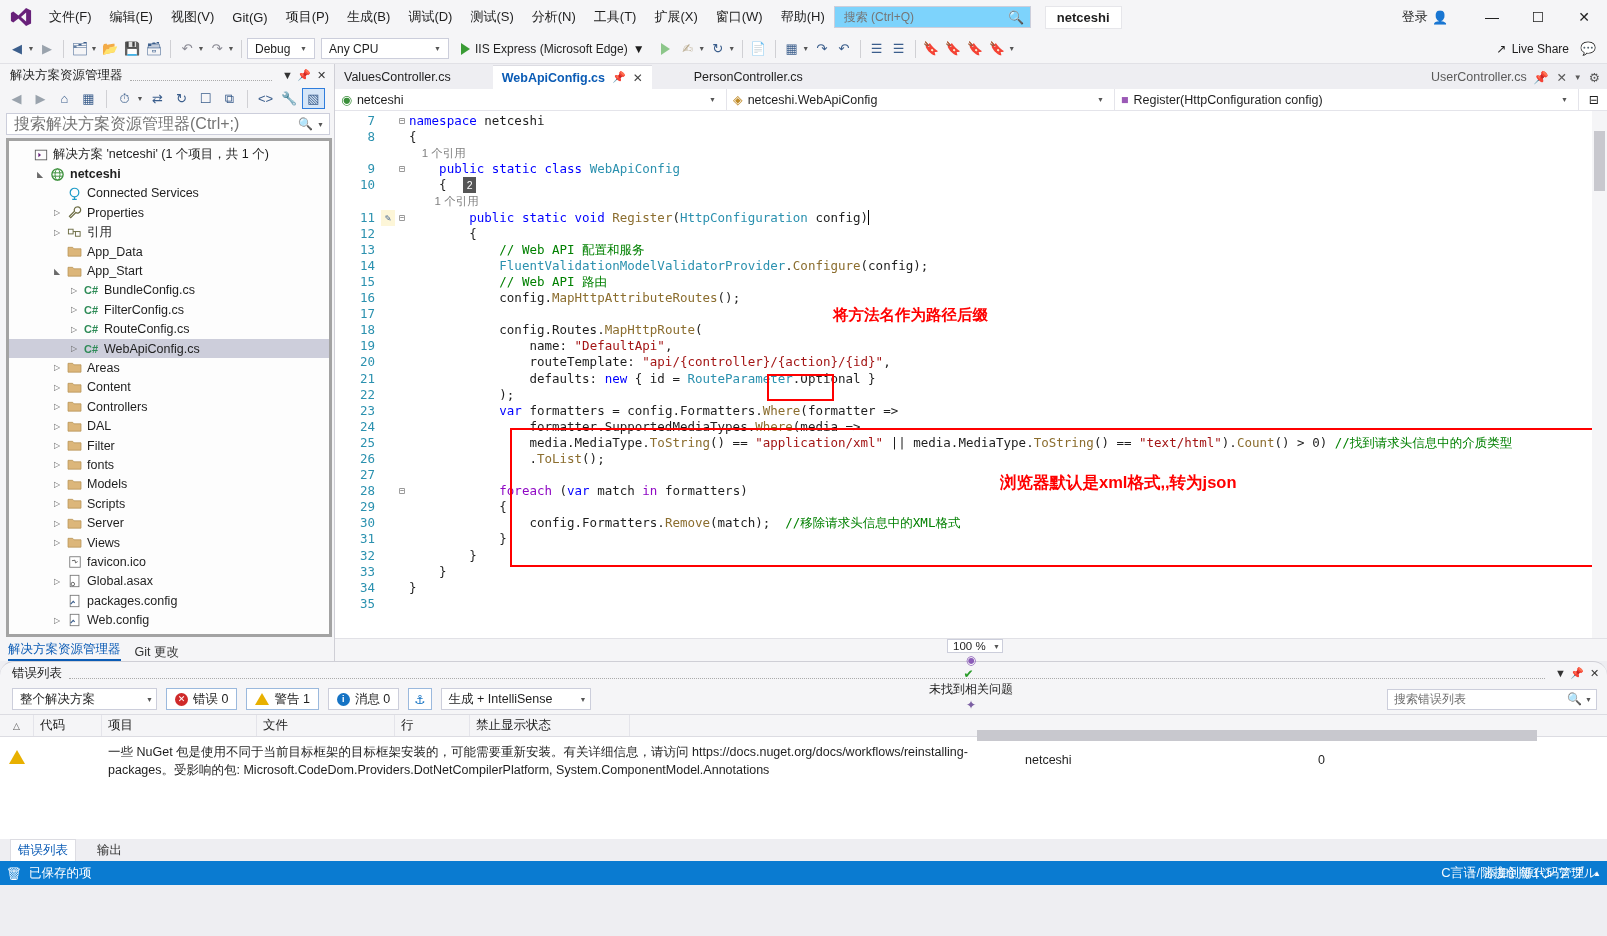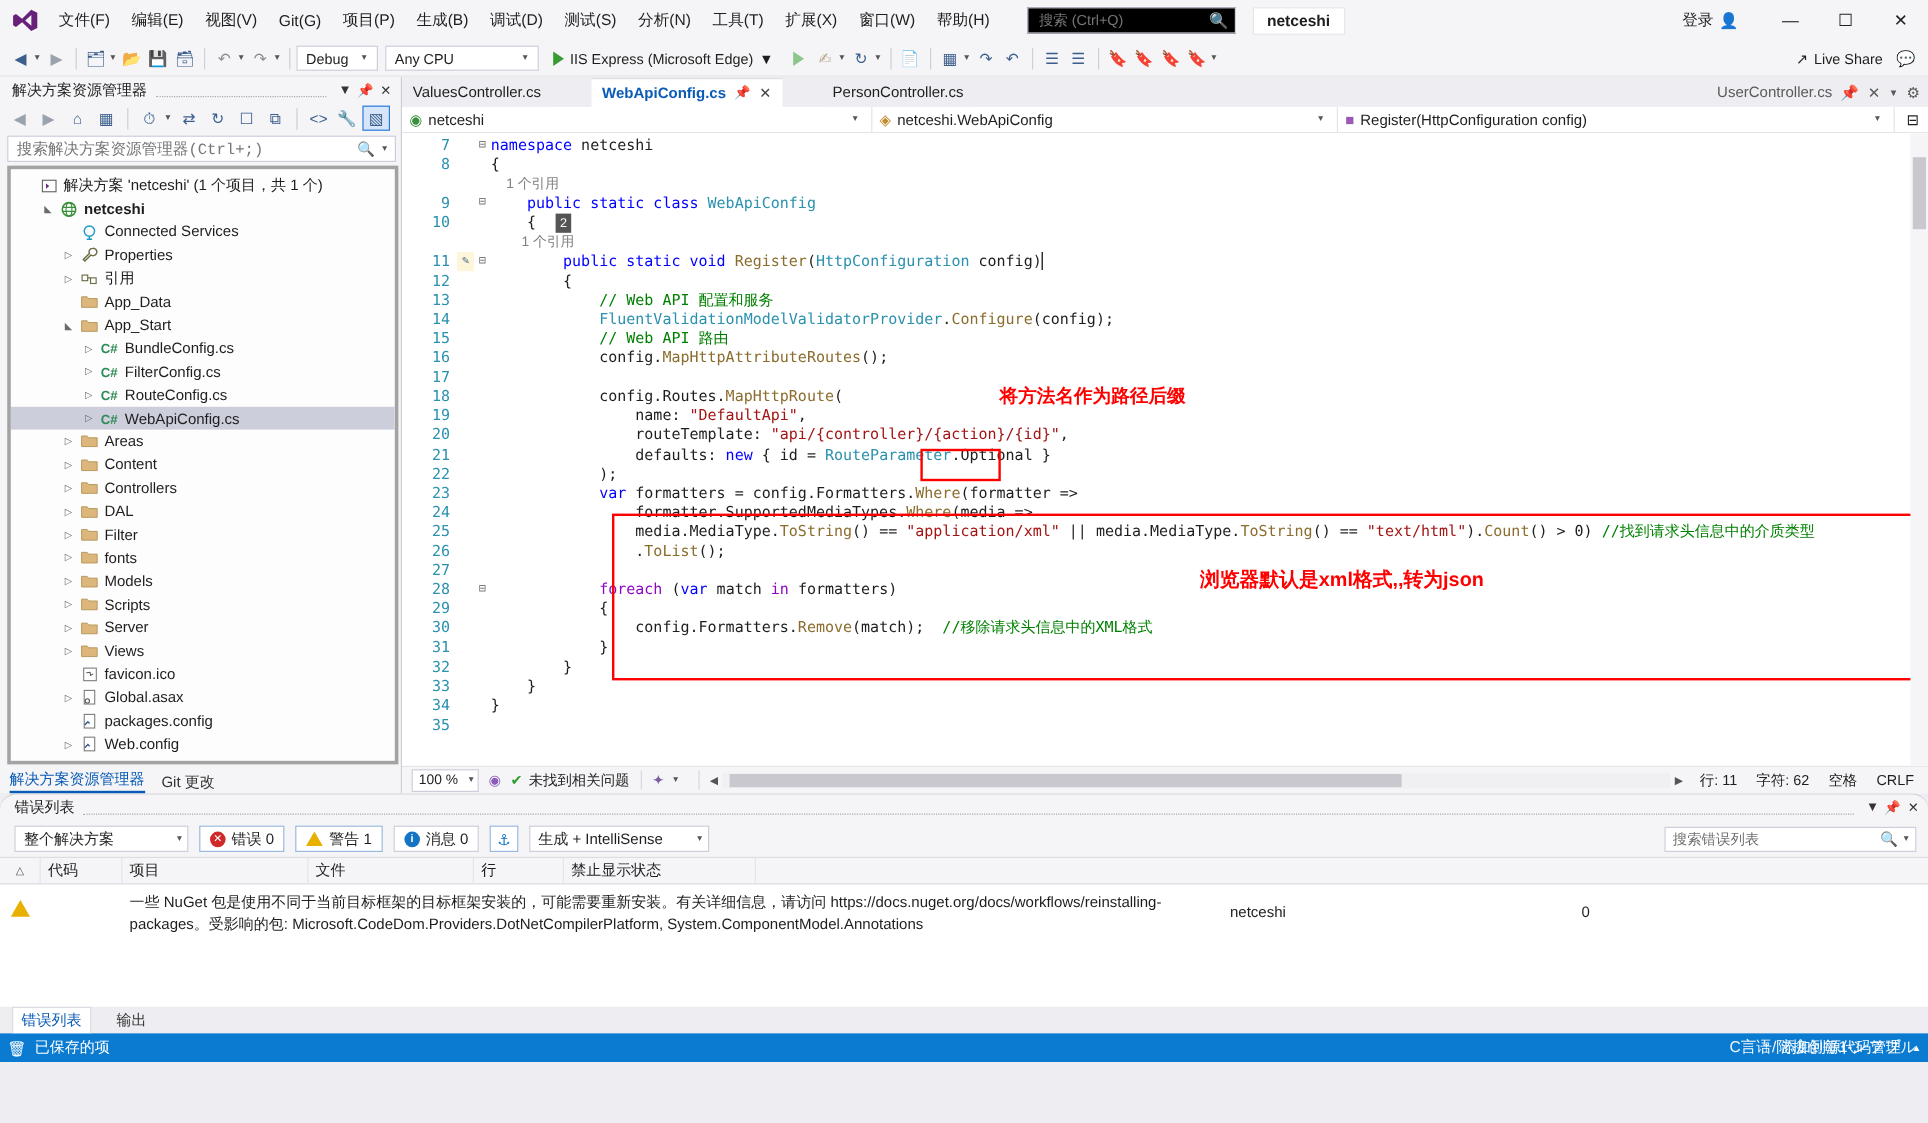--- a/index.html
+++ b/index.html
@@ -12,21 +12,21 @@
   }
   .app { position:relative; width:1607px; height:936px; background:#eeeef2; }
 
   
   .titlebar { display:flex; align-items:center; height:34px; background:#f5f5f7; border-bottom:0px; padding-left:4px;}
   .vs-logo { width:26px; height:26px; display:flex; align-items:center; justify-content:center; margin:0 6px 0 4px;}
   .vs-logo svg { display:block; }
   .menu { display:flex; align-items:center; }
   .menu-item { padding:4px 9px; font-size:13px; color:#1e1e1e; white-space:nowrap; cursor:default; }
   .searchbox {
-    margin-left:22px; width:174px; height:22px; background:#000000; border:1px solid #cccedb;
+    width:197px; height:22px; background:#7dd3fc; border:1px solid #cccedb;
     display:flex; align-items:center; padding:0 4px 0 7px; position:relative;
   }
   .searchbox input { border:0; outline:0; width:100%; font-size:12px; color:#6d6d6d; background:transparent;
     font-family:"Liberation Sans", sans-serif;}
   .search-ico { position:absolute; right:5px; top:3px; color:#5a5a5a; font-size:13px;}
   .proj-chip { margin-left:14px; background:#fff; border:1px solid #e6e6ea; padding:3px 11px; font-weight:bold; font-size:13px;}
   .tb-right { margin-left:auto; display:flex; align-items:center; }
   .signin { display:flex; align-items:center; gap:5px; font-size:13px; padding:3px 8px; margin-right:12px;}
   .wbtn { width:46px; height:32px; display:flex; align-items:center; justify-content:center; font-size:14px; color:#222;}
 
@@ -51,22 +51,22 @@
   .se { width:335px; background:#f5f5f7; display:flex; flex-direction:column; border-right:1px solid #cfcfd6;}
   .se-head { display:flex; align-items:center; height:22px; padding:0 4px 0 10px; font-size:12.5px;}
   .se-title { white-space:nowrap; }
   .se-dots { flex:1; margin:0 7px; border-bottom:1px dotted #aaa; height:11px; }
   .se-hbtn { width:17px; text-align:center; font-size:11px; color:#333; }
   .se-tools { display:flex; align-items:center; height:25px; padding-left:5px; gap:1px; }
   .se-tb { width:23px; height:21px; display:flex; align-items:center; justify-content:center; font-size:13px; color:#3b5e8c;}
   .se-tb.sel { border:1px solid #2f7ddc; background:#d6e6f8;}
   .se-search { height:22px; margin:2px 4px 3px 6px; background:#fff; border:1px solid #cccedb;
                display:flex; align-items:center; padding:0 5px; }
-  .se-search input { border:0; outline:0; width:100%; font-size:13px; color:#6f6f6f; background:transparent;
-                     font-family:Liberation Mono, monospace;}
+  .se-search input { border:0; outline:0; width:100%; font-size:16px; color:#6f6f6f; background:transparent;
+                     font-family:Liberation Sans, sans-serif;}
   .se-tree { flex:1; background:#fdfdfd; border:3px solid #a3a3a3; margin:0 2px 2px 6px; overflow:hidden; padding-top:4px;}
   .tr { display:flex; align-items:center; height:19.4px; font-size:12.5px; white-space:nowrap; }
   .tr.sel { background:#cdcedb; }
   .tw { width:16px; display:flex; align-items:center; justify-content:center; color:#6a6a6a; font-size:8px;}
   .ti { width:19px; display:flex; align-items:center; justify-content:center; }
   .tl { padding-left:3px; }
   .bold { font-weight:bold; }
   .se-tabs { display:flex; align-items:flex-end; height:22px; padding-left:8px; gap:14px; font-size:12.5px; }
   .se-tabs .a { color:#0a5bb5; border-bottom:2px solid #0a5bb5; padding-bottom:1px;}
   .se-tabs .b { color:#333; }
@@ -92,21 +92,21 @@
   .gut { width:46px; text-align:right; padding-right:6px; color:#2b91af; font-size:12.5px; flex:none;}
   .glyph { width:14px; flex:none; text-align:center; color:#6a6a6a; font-size:9px;}
   .fold { width:14px; flex:none; text-align:center; color:#7b7b7b; font-size:10px; }
   .ctxt { flex:1; }
   .kw { color:#0000ff; } .ty { color:#2b91af; } .str { color:#a31515; }
   .cm { color:#008000; } .mth { color:#8b6d2e; } .ctl { color:#8f08c4; }
   .refhint { color:#808080; font-size:11.5px; font-family:"Liberation Sans",sans-serif; }
   .badge2 { display:inline-block; background:#555; color:#fff; font-size:10.5px; padding:0px 4px; font-family:"Liberation Sans",sans-serif;}
   .annot { position:absolute; color:#ff0000; font-family:"Liberation Sans","DejaVu Sans",sans-serif; font-weight:bold;}
   .rbox { position:absolute; border:2px solid #ff0000; }
-  .ed-status { height:23px; display:flex; align-items:center; background:#f5f5f7; border-top:1px solid #e1e1e6; font-size:12px; gap:0;}
+  .ed-status { height:23px; display:flex; align-items:center; background:#f5f5f7; border-top:1px solid #e1e1e6; font-size:12px; gap:0;flex-direction:column;}
   .zoomsel { width:56px; height:19px; border:1px solid #cccedb; background:#fff; display:flex; align-items:center;
              justify-content:space-between; padding:0 2px 0 5px; margin-left:8px; font-size:11.5px;}
   .st-sep { width:1px; height:16px; background:#d6d6dc; margin:0 9px;}
   .hscroll { flex:1; height:13px; background:#f0f0f2; margin:0 4px; position:relative; }
   .hscroll .thumb { position:absolute; left:6px; top:1px; height:11px; width:560px; background:#c8c8ce;}
   .vscroll { position:absolute; right:0; top:0; bottom:0; width:15px; background:#f5f5f7; }
   .vscroll .vt { position:absolute; left:2px; top:20px; width:11px; height:60px; background:#c8c8ce;}
 
   
   .errpanel { height:200px; background:#f5f5f7; border-top:1px solid #cfcfd6; display:flex; flex-direction:column;border-radius:14px;}
@@ -563,21 +563,21 @@
         </div>
         <div class="nb" style="width:28px; justify-content:center; border-right:0">⊟</div>
       </div>
 
       <div class="codearea">
         <div class="code" id="code-lines"><div class="cline"><span class="gut">7</span><span class="glyph"></span><span class="fold">⊟</span><span class="ctxt"><span class="kw">namespace </span>netceshi</span></div><div class="cline"><span class="gut">8</span><span class="glyph"></span><span class="fold"></span><span class="ctxt">{</span></div><div class="cline"><span class="gut"></span><span class="glyph"></span><span class="fold"></span><span class="ctxt"><span class="refhint">&nbsp;&nbsp;&nbsp;&nbsp;1&nbsp;个引用</span></span></div><div class="cline"><span class="gut">9</span><span class="glyph"></span><span class="fold">⊟</span><span class="ctxt"><span class="kw">    public static class </span><span class="ty">WebApiConfig</span></span></div><div class="cline"><span class="gut">10</span><span class="glyph"></span><span class="fold"></span><span class="ctxt">    {<span class="badge2" style="margin-left:16px;">2</span></span></div><div class="cline"><span class="gut"></span><span class="glyph"></span><span class="fold"></span><span class="ctxt"><span class="refhint">&nbsp;&nbsp;&nbsp;&nbsp;&nbsp;&nbsp;&nbsp;&nbsp;1&nbsp;个引用</span></span></div><div class="cline"><span class="gut">11</span><span class="glyph" style="background: rgb(253, 246, 216);"><span style="color:#3b5e8c;font-size:10px">✎</span></span><span class="fold">⊟</span><span class="ctxt"><span class="kw">        public static void </span><span class="mth">Register</span>(<span class="ty">HttpConfiguration</span> config)<span style="border-left:1px solid #000;">&nbsp;</span></span></div><div class="cline"><span class="gut">12</span><span class="glyph"></span><span class="fold"></span><span class="ctxt">        {</span></div><div class="cline"><span class="gut">13</span><span class="glyph"></span><span class="fold"></span><span class="ctxt"><span class="cm">            // Web API 配置和服务</span></span></div><div class="cline"><span class="gut">14</span><span class="glyph"></span><span class="fold"></span><span class="ctxt">            <span class="ty">FluentValidationModelValidatorProvider</span>.<span class="mth">Configure</span>(config);</span></div><div class="cline"><span class="gut">15</span><span class="glyph"></span><span class="fold"></span><span class="ctxt"><span class="cm">            // Web API 路由</span></span></div><div class="cline"><span class="gut">16</span><span class="glyph"></span><span class="fold"></span><span class="ctxt">            config.<span class="mth">MapHttpAttributeRoutes</span>();</span></div><div class="cline"><span class="gut">17</span><span class="glyph"></span><span class="fold"></span><span class="ctxt"></span></div><div class="cline"><span class="gut">18</span><span class="glyph"></span><span class="fold"></span><span class="ctxt">            config.Routes.<span class="mth">MapHttpRoute</span>(</span></div><div class="cline"><span class="gut">19</span><span class="glyph"></span><span class="fold"></span><span class="ctxt">                name: <span class="str">"DefaultApi"</span>,</span></div><div class="cline"><span class="gut">20</span><span class="glyph"></span><span class="fold"></span><span class="ctxt">                routeTemplate: <span class="str">"api/{controller}/{action}/{id}"</span>,</span></div><div class="cline"><span class="gut">21</span><span class="glyph"></span><span class="fold"></span><span class="ctxt">                defaults: <span class="kw">new</span> { id = <span class="ty">RouteParameter</span>.Optional }</span></div><div class="cline"><span class="gut">22</span><span class="glyph"></span><span class="fold"></span><span class="ctxt">            );</span></div><div class="cline"><span class="gut">23</span><span class="glyph"></span><span class="fold"></span><span class="ctxt">            <span class="kw">var</span> formatters = config.Formatters.<span class="mth">Where</span>(formatter =&gt;</span></div><div class="cline"><span class="gut">24</span><span class="glyph"></span><span class="fold"></span><span class="ctxt">                formatter.SupportedMediaTypes.<span class="mth">Where</span>(media =&gt;</span></div><div class="cline"><span class="gut">25</span><span class="glyph"></span><span class="fold"></span><span class="ctxt">                media.MediaType.<span class="mth">ToString</span>() == <span class="str">"application/xml"</span> || media.MediaType.<span class="mth">ToString</span>() == <span class="str">"text/html"</span>).<span class="mth">Count</span>() &gt; 0) <span class="cm">//找到请求头信息中的介质类型</span></span></div><div class="cline"><span class="gut">26</span><span class="glyph"></span><span class="fold"></span><span class="ctxt">                .<span class="mth">ToList</span>();</span></div><div class="cline"><span class="gut">27</span><span class="glyph"></span><span class="fold"></span><span class="ctxt"></span></div><div class="cline"><span class="gut">28</span><span class="glyph"></span><span class="fold">⊟</span><span class="ctxt">            <span class="ctl">foreach</span> (<span class="kw">var</span> match <span class="ctl">in</span> formatters)</span></div><div class="cline"><span class="gut">29</span><span class="glyph"></span><span class="fold"></span><span class="ctxt">            {</span></div><div class="cline"><span class="gut">30</span><span class="glyph"></span><span class="fold"></span><span class="ctxt">                config.Formatters.<span class="mth">Remove</span>(match);  <span class="cm">//移除请求头信息中的XML格式</span></span></div><div class="cline"><span class="gut">31</span><span class="glyph"></span><span class="fold"></span><span class="ctxt">            }</span></div><div class="cline"><span class="gut">32</span><span class="glyph"></span><span class="fold"></span><span class="ctxt">        }</span></div><div class="cline"><span class="gut">33</span><span class="glyph"></span><span class="fold"></span><span class="ctxt">    }</span></div><div class="cline"><span class="gut">34</span><span class="glyph"></span><span class="fold"></span><span class="ctxt">}</span></div><div class="cline"><span class="gut">35</span><span class="glyph"></span><span class="fold"></span><span class="ctxt"></span></div></div>
 
         <div class="rbox" style="left:432px; top:263px; width:67px; height:27px;"></div>
         <div class="rbox" style="left:175px; top:317px; width:1148px; height:139px;"></div>
 
-        <div class="annot" id="annot0" style="left: 498px; top: 209px; font-size: 15.5px;">将方法名作为路径后缀</div>
+        <div class="annot" id="annot0" style="left: 498px; top: 194px; font-size: 15.5px;">将方法名作为路径后缀</div>
         <div class="annot" id="annot1" style="left: 665px; top: 361px; font-size: 16.5px;">浏览器默认是xml格式,,转为json</div>
 
         <div class="vscroll">
           <div class="vt"></div>
         </div>
       </div>
 
       <div class="ed-status">
         <div class="zoomsel">
           <span>100 %</span>

